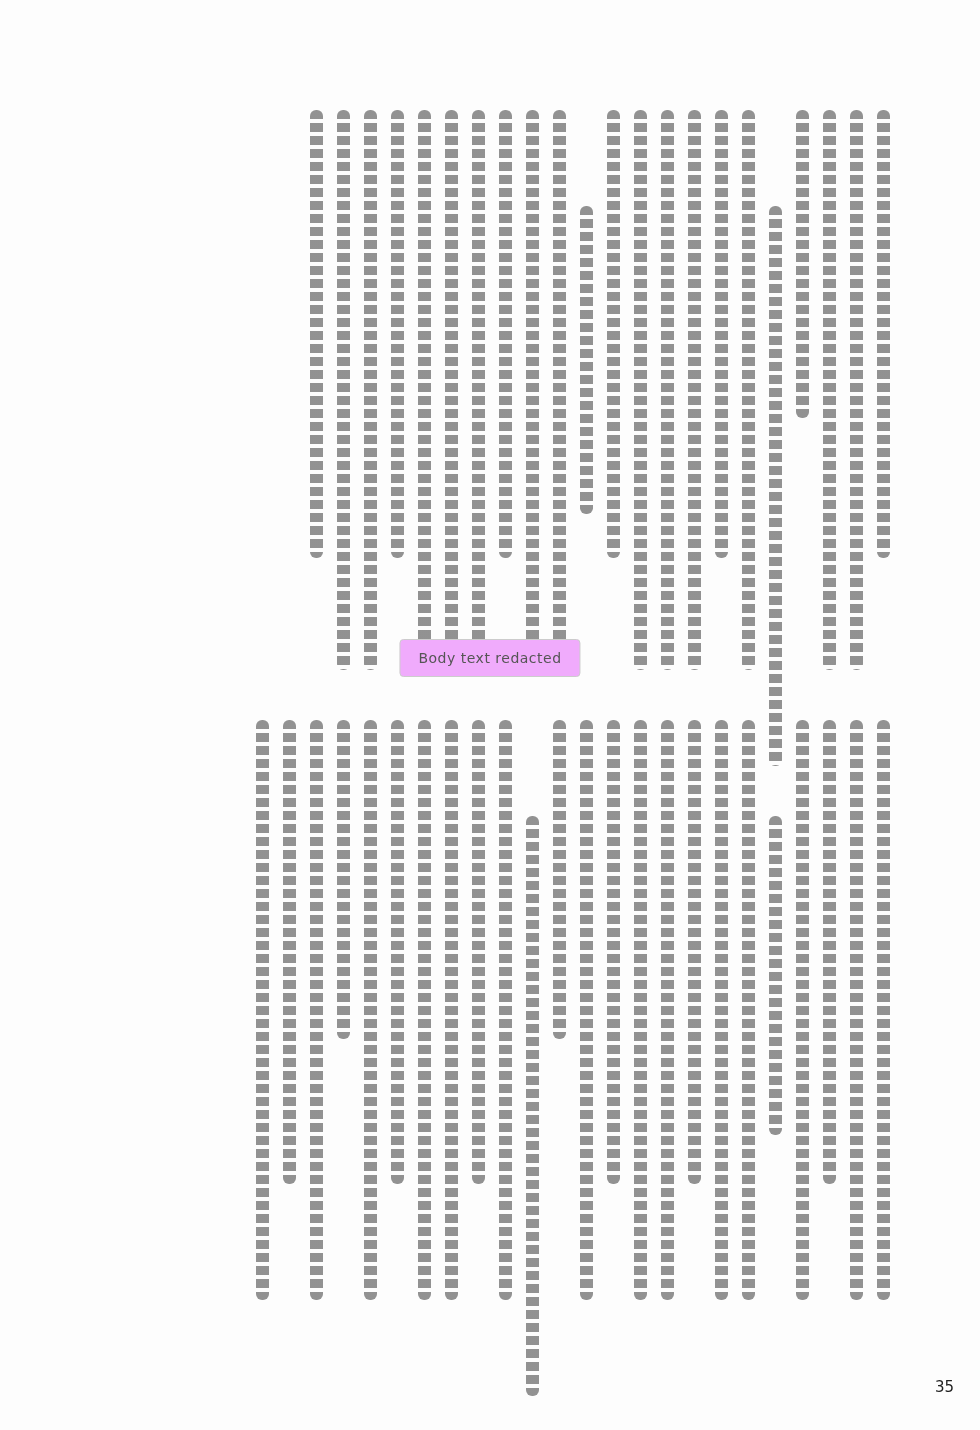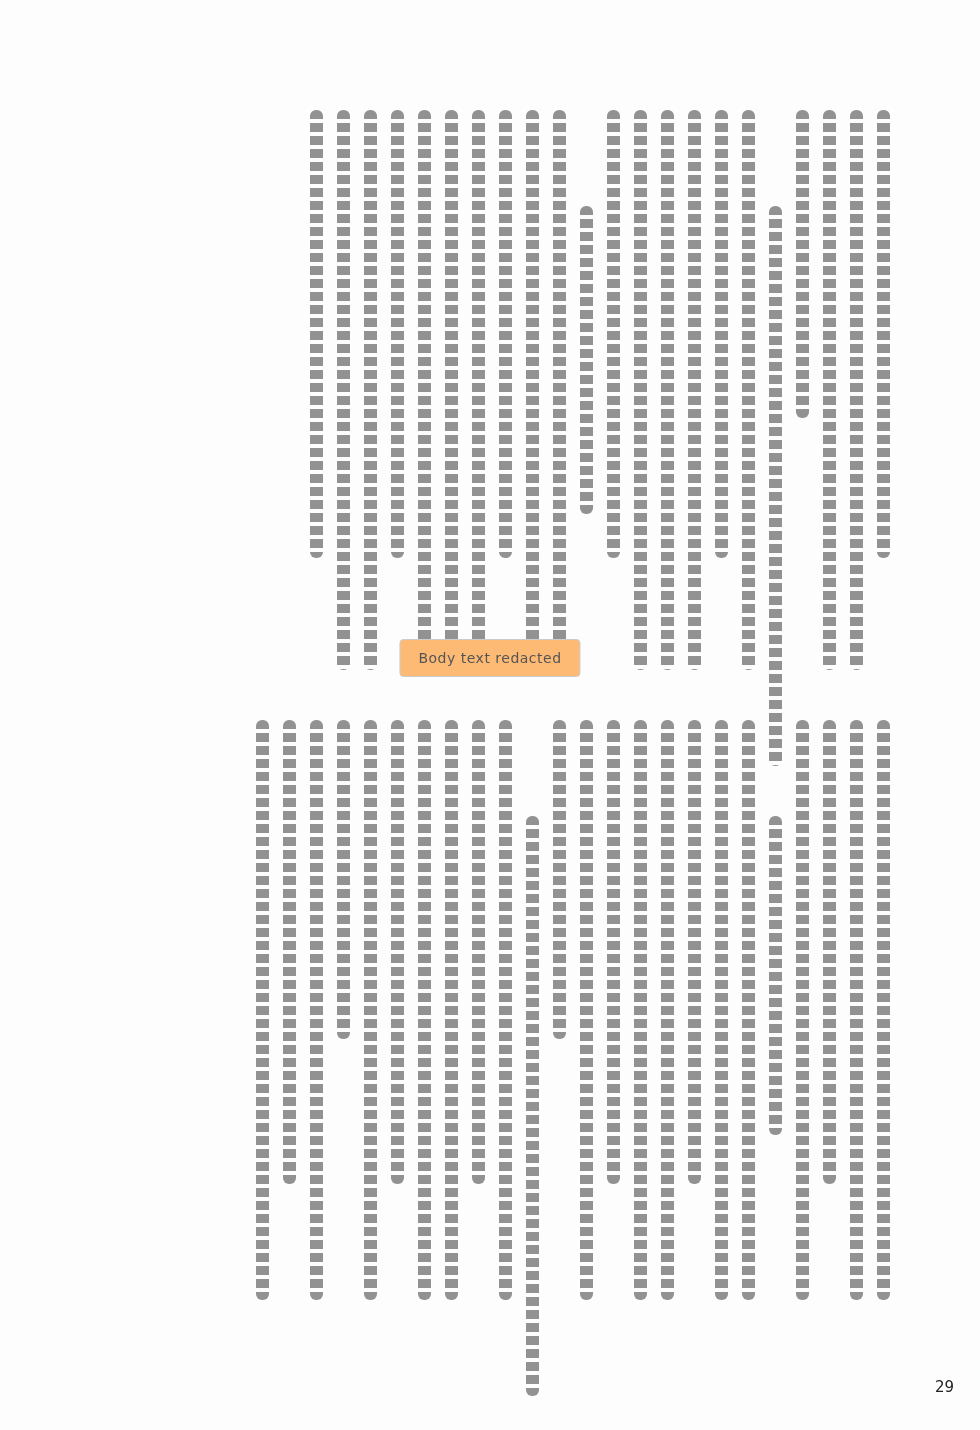--- a/index.html
+++ b/index.html
@@ -35,21 +35,21 @@
     opacity:0.55;
   }
   .col.short{height:55%;}
   .col.mid{height:80%;}
   .col.full{height:100%;}
   .col.indent{margin-top:12%;}
   .redaction-note{
     position:absolute;
     top:46%;left:50%;
     transform:translate(-50%,-50%);
-    background:#fdba74;
+    background:#f0abfc;
     border:1px solid #cccccc;
     color:#555;
     font-size:14px;
     padding:10px 18px;
     border-radius:4px;
     letter-spacing:0.5px;
   }
   .page-number{
     position:absolute;
     right:26px;bottom:34px;
@@ -109,14 +109,14 @@
     <div class="col mid"></div>
     <div class="col full"></div>
     <div class="col short"></div>
     <div class="col full"></div>
     <div class="col mid"></div>
     <div class="col full"></div>
   </div>
 
   <div class="redaction-note">Body text redacted</div>
 
-  <div class="page-number">29</div>
+  <div class="page-number">35</div>
 </div>
 
 </body></html>

